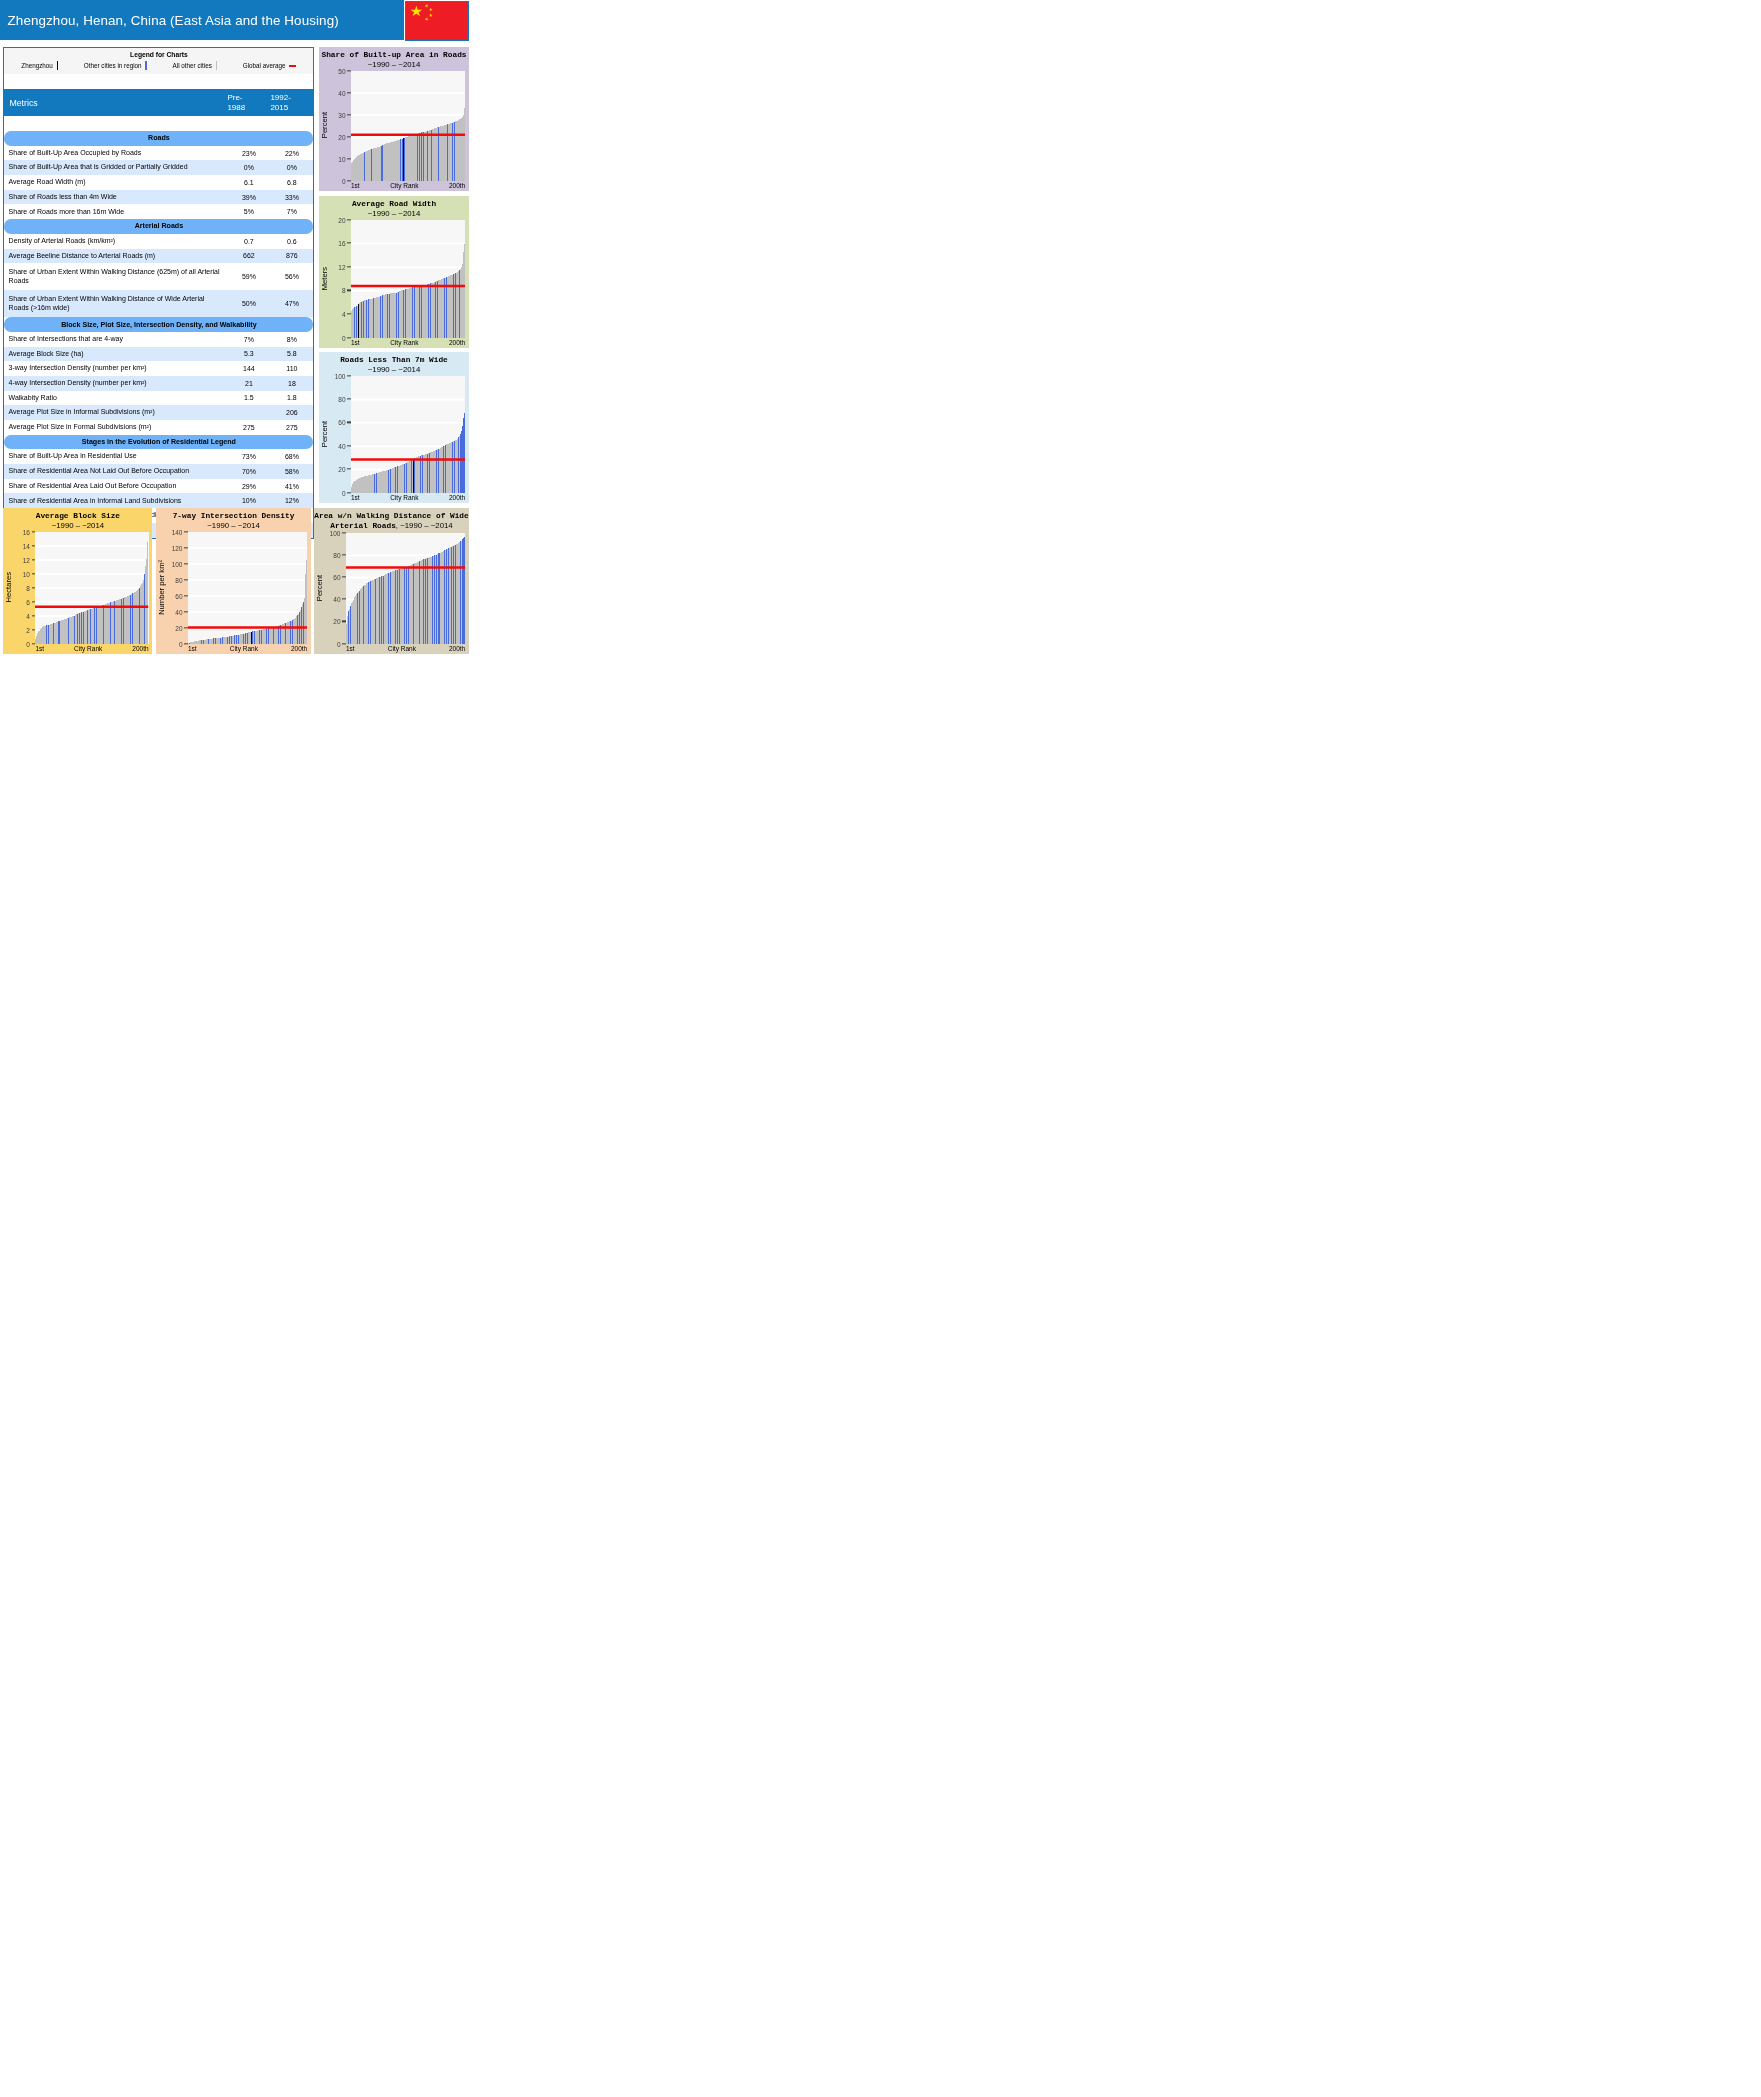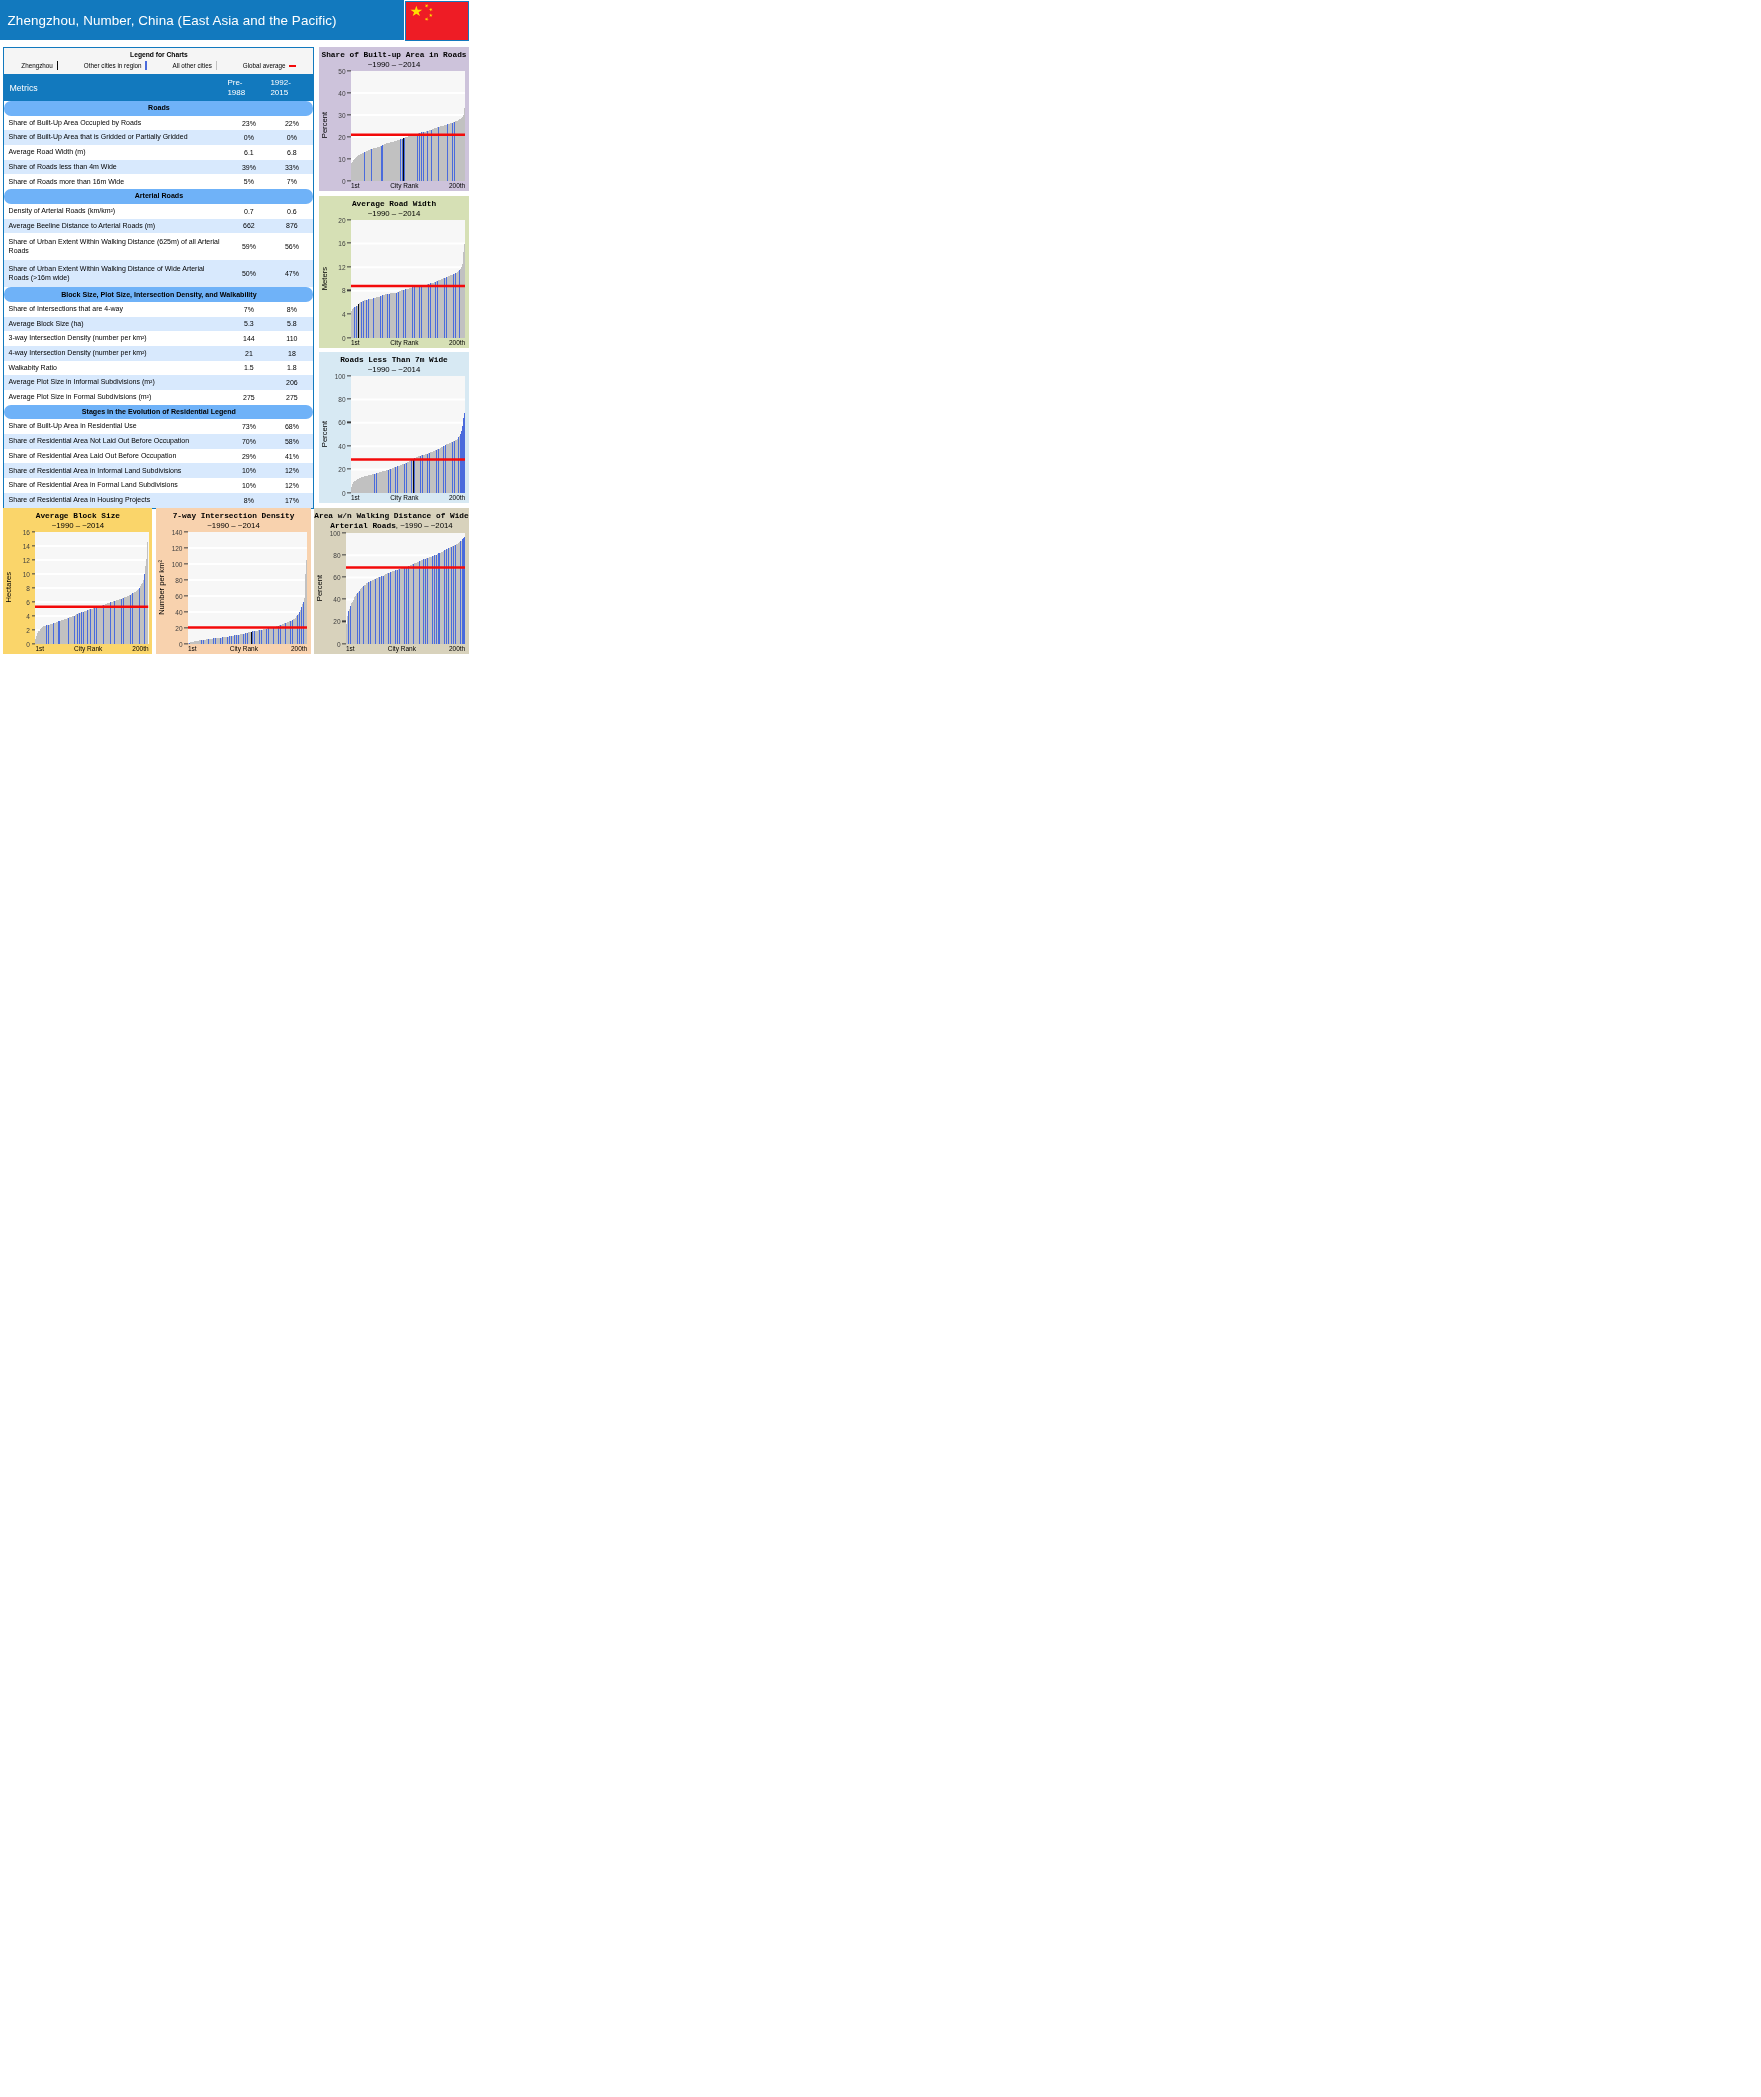--- a/index.html
+++ b/index.html
@@ -16,21 +16,21 @@
   }
   .header-title { color:#fff; font-size:13.4px; letter-spacing:0.1px; }
   .flag {
     position:absolute; left:405px; top:0.8px; width:64px; height:40px;
   }
   .flag svg { width:100%; height:100%; display:block; }
   
   .left-panel {
     position:absolute; left:3.4px; top:47px; width:311px;
     border:0.8px solid; border-top-width:1.3px;
-    display:flex; flex-direction:column;
+    display:flex; flex-direction:column;gap:15px;
   }
   .legend { height:26px; padding-top:2.5px; }
   .legend-title { text-align:center; font-weight:bold; font-size:6.7px; }
   .legend-items {
     display:flex; justify-content:space-around; align-items:center;
     margin-top:3.8px; padding:0 4.2px;
   }
   .legend-item { display:flex; align-items:center; gap:3.8px; font-size:6.3px; }
   .sw-bar  { width:1.7px;  height:9.2px; display:inline-block; }
   .sw-dash { width:7.1px; height:2.1px;  display:inline-block; }
@@ -56,21 +56,21 @@
   .yax .tk { position:absolute; right:0.4px; width:3.4px; height:1.3px; background:#3f3f3f; transform:translateY(-50%); }
   .plot { flex:1; position:relative; margin-right:3.8px; }
   .plot svg { position:absolute; left:0; top:0; width:100%; height:100%; }
   .cx { height:10.5px; display:flex; justify-content:space-between; align-items:flex-start;
         padding-top:1.7px; font-size:6.5px; margin-left:32px; margin-right:3.8px; }
 </style>
 </head>
 <body>
 
 <div class="header" style="background: rgb(18, 121, 190);">
-  <span class="header-title">Zhengzhou, Number, China (East Asia and the Pacific)</span>
+  <span class="header-title">Zhengzhou, Henan, China (East Asia and the Housing)</span>
 </div>
 
 <div class="flag" id="flag">
     <svg viewBox="0 0 30 20" preserveAspectRatio="none" style="border: 0.8px solid rgb(18, 121, 190);">
       <rect x="0" y="0" width="30" height="20" fill="#EE1C25"></rect>
       <polygon points="5.000,2.000 5.674,4.073 7.853,4.073 6.090,5.354 6.763,7.427 5.000,6.146 3.237,7.427 3.910,5.354 2.147,4.073 4.326,4.073" fill="#FFDE00"></polygon>
       <polygon points="9.143,2.514 9.619,1.966 9.246,1.343 9.914,1.628 10.391,1.080 10.328,1.803 10.996,2.088 10.288,2.251 10.224,2.975 9.851,2.352" fill="#FFDE00"></polygon>
       <polygon points="11.010,4.141 11.662,3.821 11.560,3.102 12.065,3.624 12.718,3.304 12.378,3.946 12.884,4.467 12.168,4.343 11.829,4.985 11.726,4.266" fill="#FFDE00"></polygon>
       <polygon points="11.038,6.725 11.765,6.699 11.964,6.001 12.213,6.683 12.939,6.657 12.367,7.105 12.616,7.787 12.014,7.382 11.442,7.830 11.641,7.131" fill="#FFDE00"></polygon>
       <polygon points="9.219,8.375 9.899,8.632 10.353,8.064 10.319,8.790 10.999,9.046 10.298,9.239 10.265,9.964 9.865,9.357 9.165,9.550 9.618,8.982" fill="#FFDE00"></polygon>

